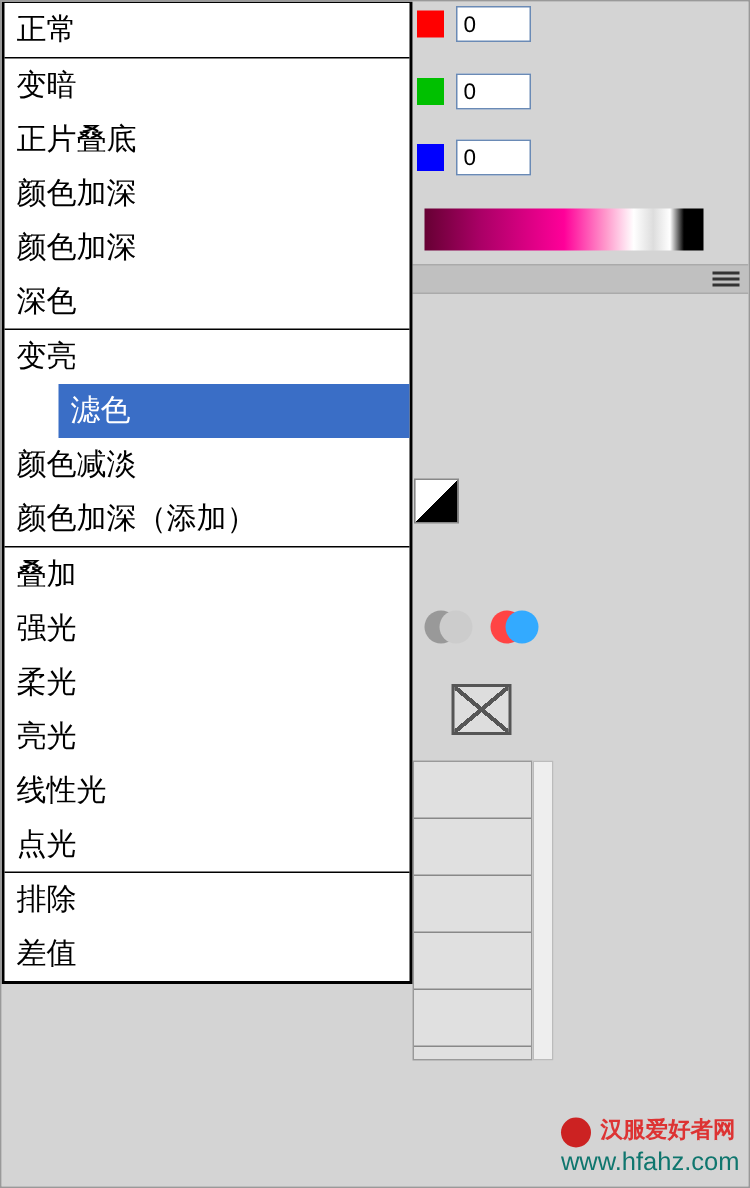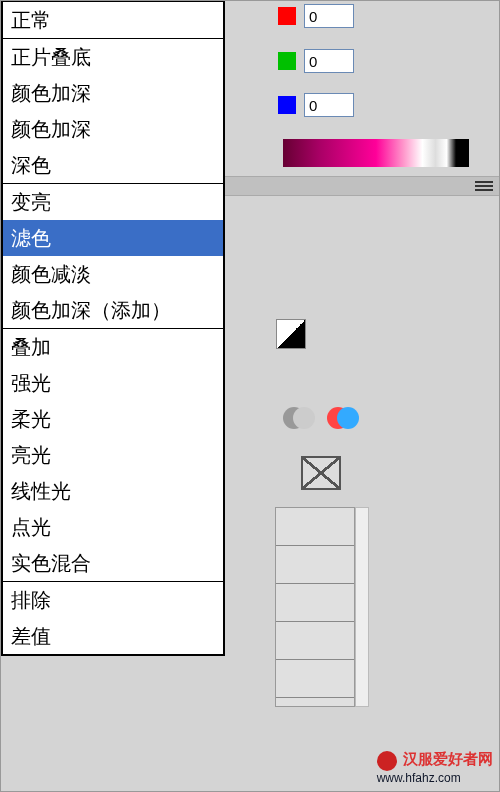--- a/index.html
+++ b/index.html
@@ -149,50 +149,51 @@
   top: 506px; left: 354px;
   width: 14px; height: 200px;
   background: #eee;
   border: 1px solid #bbb;
 }
 
 
 .dropdown {
   position: absolute;
   top: 0; left: 0;
-  width: 224px;
+  width: 274px;
   background: #fff;
   border: 2px solid #000;
   border-top: 1px solid #000;
 }
 .group {
   border-bottom: 1px solid #000;
 }
 .group:last-child { border-bottom: none; }
 .item {
   padding: 5px 8px 5px 8px;
   line-height: 1.3;
   cursor: default;
 }
 .item.selected {
   background: #3a6ec6;
   color: #fff;
+  margin-left: 36px;
 }
 
 
 .watermark {
   position: absolute;
   bottom: 6px; right: 6px;
   font-size: 12px;
   color: #d33;
   font-family: "Microsoft YaHei", sans-serif;
   pointer-events: none;
 }
 .watermark .line1 { font-size: 15px; font-weight: bold; }
-.watermark .line2 { font-size: 12px; color: #0f172a; }
+.watermark .line2 { font-size: 17px; color: #0f766e; }
 .stamp {
   display: inline-block;
   width: 20px; height: 20px;
   border-radius: 50%;
   background: #c22;
   vertical-align: middle;
   margin-right: 3px;
 }
 </style>
 </head>
@@ -248,37 +249,37 @@
     <span class="line1">汉服爱好者网</span><br>
     <span class="line2">www.hfahz.com</span>
   </div>
 </div>
 
 <div class="dropdown" id="dropdown">
     <div class="group">
       <div class="item">正常</div>
     </div>
     <div class="group">
+      <div class="item">变暗</div>
       <div class="item">正片叠底</div>
       <div class="item">颜色加深</div>
       <div class="item">颜色加深</div>
       <div class="item">深色</div>
     </div>
     <div class="group">
       <div class="item">变亮</div>
       <div class="item selected">滤色</div>
       <div class="item">颜色减淡</div>
       <div class="item">颜色加深（添加）</div>
     </div>
     <div class="group">
       <div class="item">叠加</div>
       <div class="item">强光</div>
       <div class="item">柔光</div>
       <div class="item">亮光</div>
       <div class="item">线性光</div>
       <div class="item">点光</div>
-      <div class="item">实色混合</div>
     </div>
     <div class="group">
       <div class="item">排除</div>
       <div class="item">差值</div>
     </div>
   </div>
 
 </body></html>

